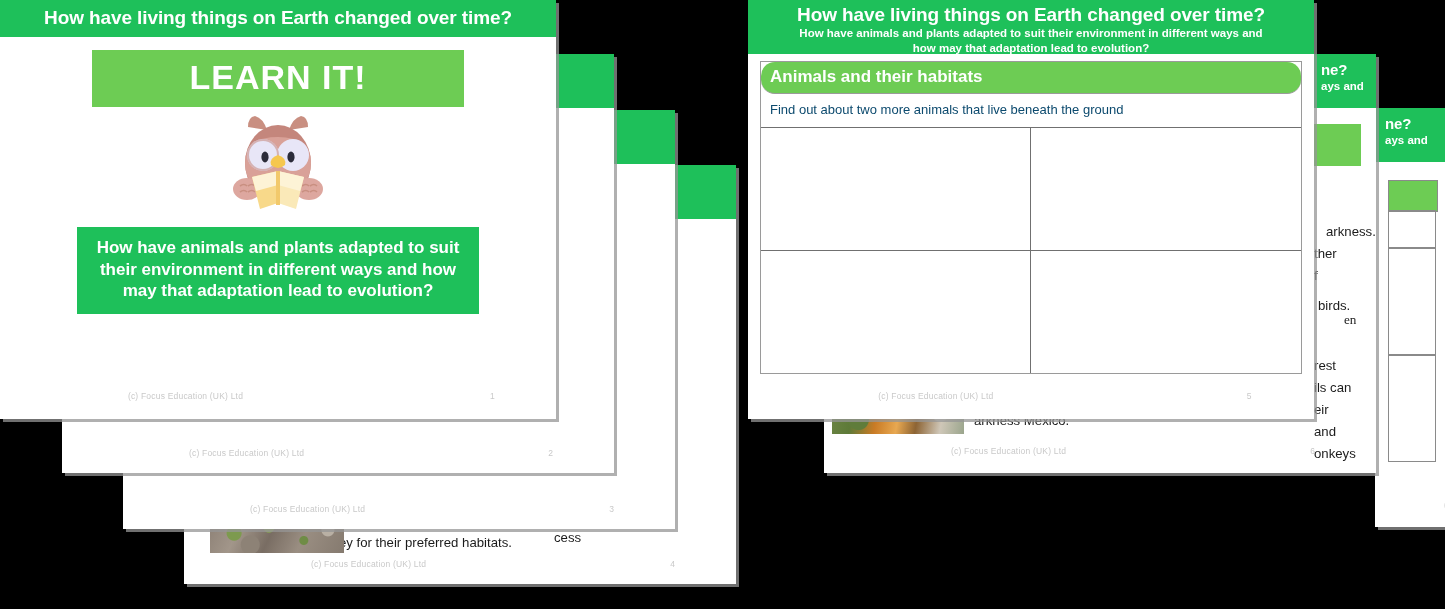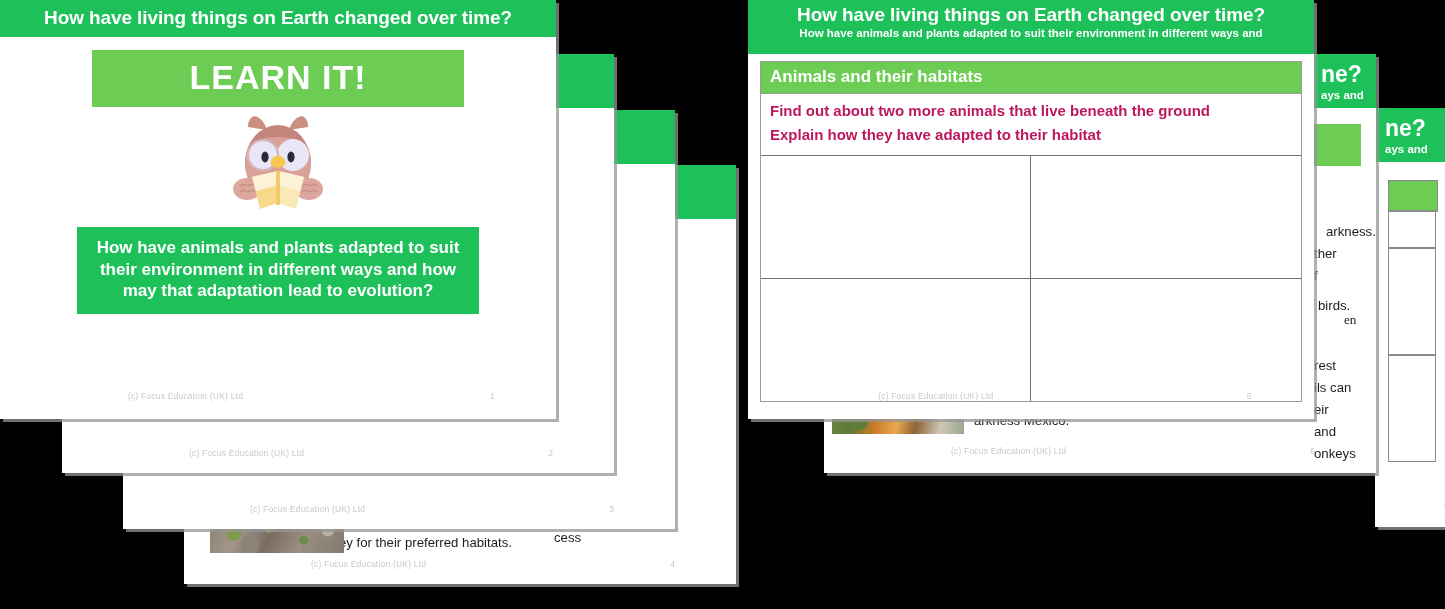--- a/index.html
+++ b/index.html
@@ -29,21 +29,21 @@
     white-space:nowrap;
     letter-spacing:-.1px;
   }
   .hdr .h2{
     font-weight:bold;
     font-size:11.5px;
     line-height:1.18;
     margin-top:1px;
   }
   .hdr.compact{padding:7px 6px 8px 6px;}
-  .hdr.compact .h1{font-size:23px;}
+  .hdr.compact .h1{font-size:15px;}
 
   
   .learn-band{
     margin:13px auto 0 auto;
     background:#6dcc54;
     color:#fff;
     font-weight:bold;
     font-size:34px;
     letter-spacing:1px;
     text-align:center;
@@ -92,29 +92,30 @@
     border:1px solid #9a9a9a;
     box-sizing:border-box;
   }
   .tbl-title{
     background:#6dcc54;
     color:#fff;
     font-weight:bold;
     font-size:17px;
     padding:5px 9px 6px 9px;
     border-bottom:1px solid #9a9a9a;
+    border-radius:14px;
   }
   .tbl-instr{
     padding:5px 9px 7px 9px;
     border-bottom:1px solid #707070;
   }
   .tbl-instr div{
-    font-weight:bold;
-    font-size:15px;
-    color:#be185d;
+    font-weight:normal;
+    font-size:13px;
+    color:#0c4a6e;
     line-height:1.62;
   }
   .grid2{display:grid;grid-template-columns:1fr 1fr;}
   .grid2 .cell{border-right:1px solid #707070;border-bottom:1px solid #707070;box-sizing:border-box;}
   .grid2 .cell:nth-child(2n){border-right:none;}
   .grid2 .cell.r2{border-bottom:none;}
 
   
   .green-chip{background:#6dcc54;position:absolute;}
   .ptxt{
@@ -300,27 +301,27 @@
     <div class="footer" style="top:392px;">
       <span class="cp">(c) Focus Education (UK) Ltd</span>
       <span class="pg">6</span>
     </div>
   </div>
 
   <div class="slide" style="left:748px;top:0;width:566px;height:419px;">
     <div class="hdr" style="height:54px;">
       <div class="h1">How have living things on Earth changed over time?</div>
       <div class="h2">How have animals and plants adapted to suit their environment in different ways and</div>
+      <div class="h2">how may that adaptation lead to evolution?</div>
     </div>
 
     <div class="tbl-box">
       <div class="tbl-title">Animals and their habitats</div>
       <div class="tbl-instr">
         <div>Find out about two more animals that live beneath the ground</div>
-        <div>Explain how they have adapted to their habitat</div>
       </div>
       <div class="grid2">
         <div class="cell" style="height:123px;"></div>
         <div class="cell" style="height:123px;"></div>
         <div class="cell r2" style="height:122px;"></div>
         <div class="cell r2" style="height:122px;"></div>
       </div>
     </div>
 
     <div class="footer" style="top:391px;">

